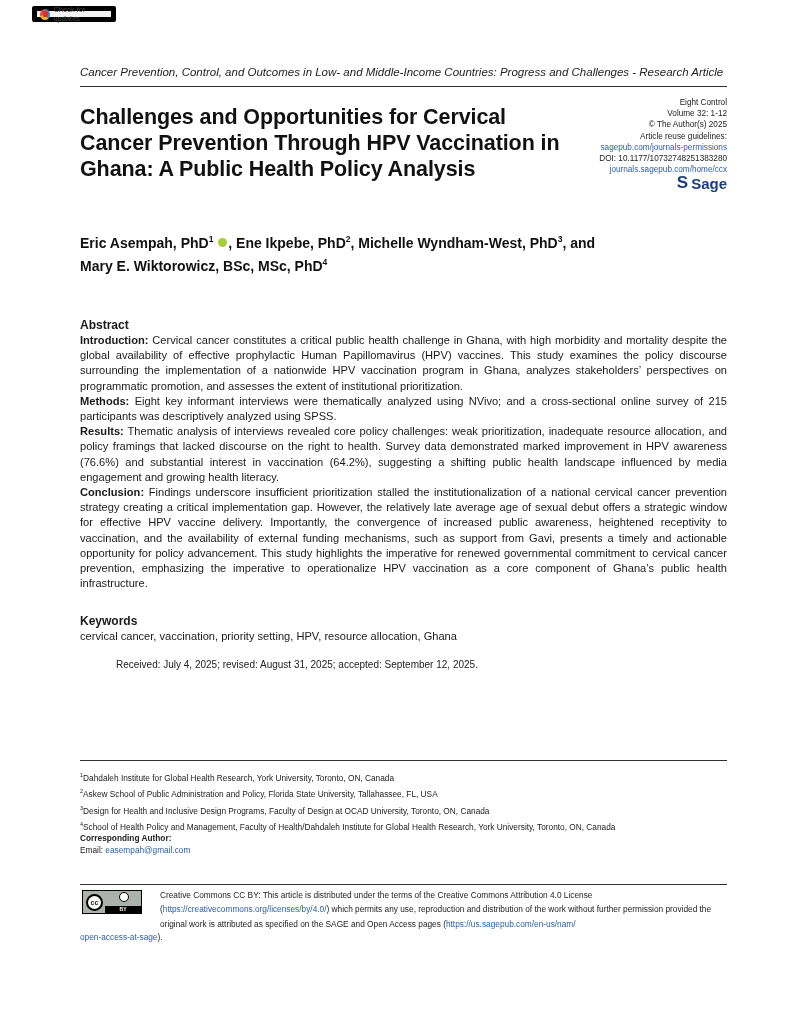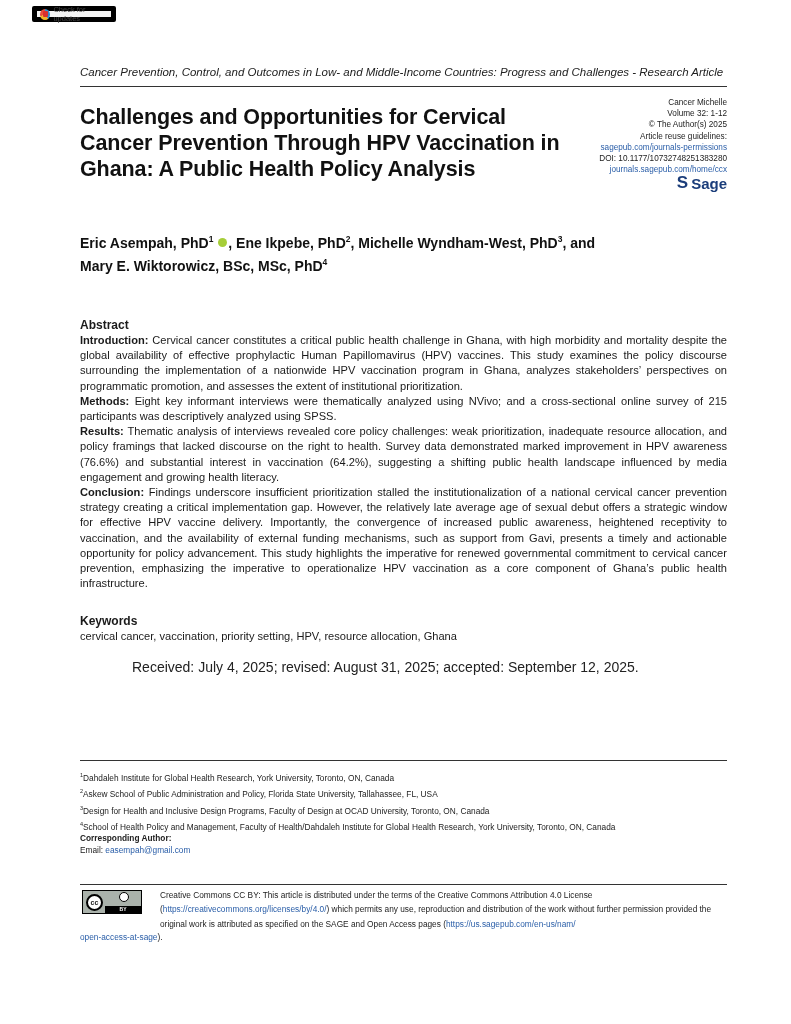--- a/index.html
+++ b/index.html
@@ -34,21 +34,21 @@
   .orcid { display: inline-block; width: 9px; height: 9px; border-radius: 50%; background: #a6ce39; vertical-align: 1px; margin: 0 1px; }
 
   .abstract { left: 80px; top: 318px; width: 647px; font-size: 11.1px; line-height: 15.2px; color: #1a1a1a; text-align: justify; }
   .abstract h2 { font-size: 12px; margin: 0; font-weight: bold; line-height: 15px; }
   .abstract p { margin: 0; }
   .abstract b { font-weight: bold; }
 
   .kw { left: 80px; top: 614px; width: 647px; }
   .kw h2 { font-size: 12px; margin: 0; font-weight: bold; line-height: 15px; }
   .kw p { font-size: 11.1px; margin: 0; line-height: 15px; }
-  .dates { left: 96px; top: 659px; font-size: 14px; color: #222; padding-left: 36px; }
+  .dates { left: 80px; top: 659px; font-size: 10px; color: #222; padding-left: 36px; }
 
   .fn-rule { left: 80px; top: 760px; width: 647px; height: 1px; background: #333; }
   .aff { left: 80px; top: 769px; width: 660px; font-size: 8.3px; line-height: 13.5px; color: #222; }
   .aff sup { font-size: 5.5px; }
   .corr { left: 80px; top: 833px; width: 660px; font-size: 8.3px; line-height: 11.5px; color: #222; }
   .corr b { font-weight: bold; }
   .corr .link { color: #2a5ea8; }
 
   .cc-rule { left: 80px; top: 884px; width: 647px; height: 1px; background: #333; }
   .cc-badge { left: 82px; top: 890px; width: 60px; height: 24px; background: #aab2ab; border: 1.5px solid #000; box-sizing: border-box; display: flex; align-items: center; }
@@ -68,21 +68,21 @@
   <span class="cfu-icon"></span>
   <span>Check for updates</span>
 </div>
 
 <div class="abs series">Cancer Prevention, Control, and Outcomes in Low- and Middle-Income Countries: Progress and Challenges - Research Article</div>
 <div class="abs series-rule"></div>
 
 <h1 class="abs title" style="margin:0">Challenges and Opportunities for Cervical Cancer Prevention Through HPV Vaccination in Ghana: A Public Health Policy Analysis</h1>
 
 <div class="abs meta">
-  <div>Cancer Michelle</div>
+  <div>Eight Control</div>
   <div>Volume 32: 1-12</div>
   <div>© The Author(s) 2025</div>
   <div>Article reuse guidelines:</div>
   <div class="link">sagepub.com/journals-permissions</div>
   <div>DOI: 10.1177/10732748251383280</div>
   <div class="link">journals.sagepub.com/home/ccx</div>
 </div>
 <div class="abs sage">
   <span class="sage-s">S</span>
   <span>Sage</span>

